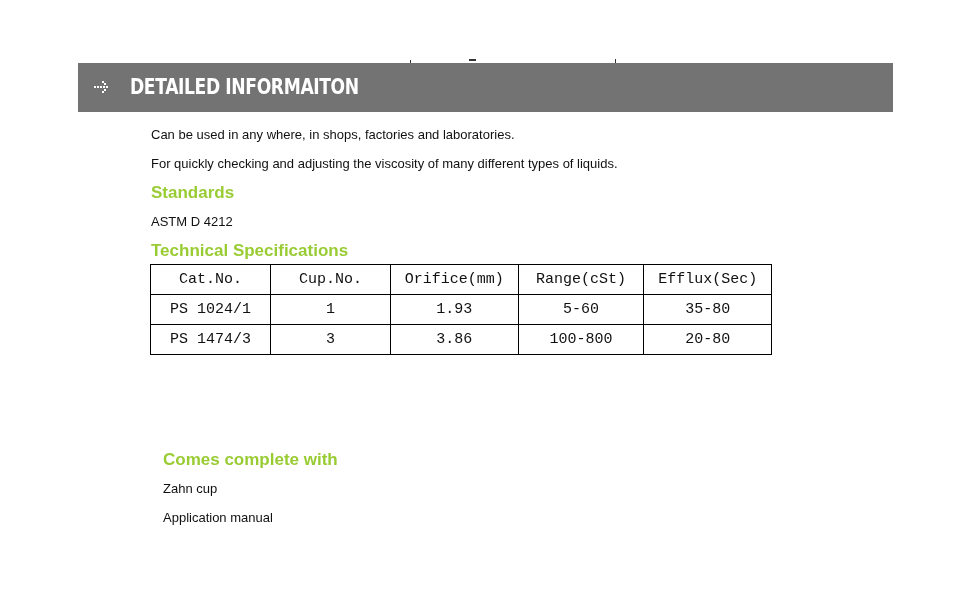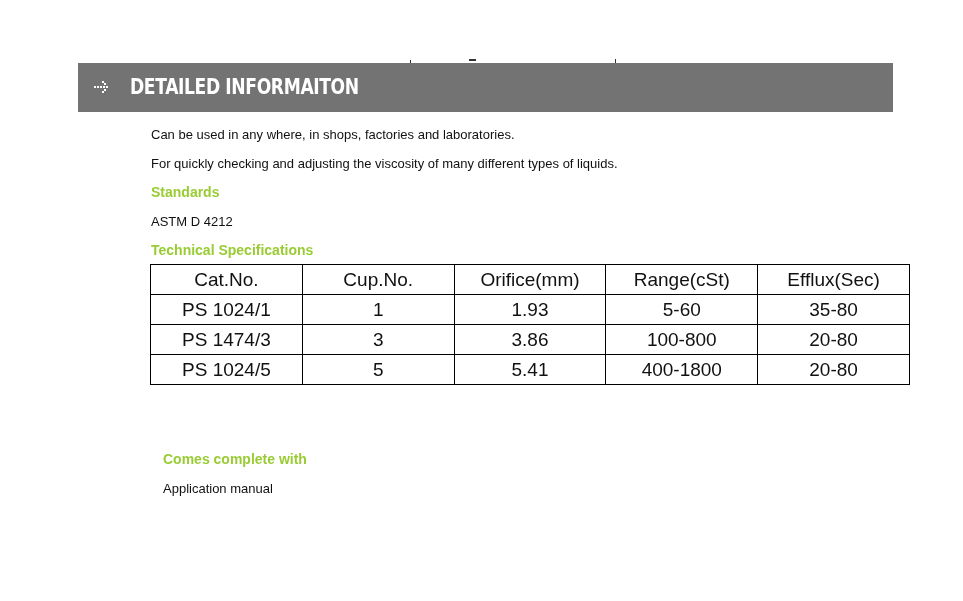--- a/index.html
+++ b/index.html
@@ -64,35 +64,36 @@
       width: 760px;
     }
     .line {
       font-size: 13px;
       line-height: 29px;
       height: 29px;
       white-space: nowrap;
       color: #111;
     }
     .heading {
-      font-size: 14px;
+      font-size: 17px;
       font-weight: bold;
       color: #99cc33;
       line-height: 29px;
       height: 29px;
       white-space: nowrap;
     }
     table.spec {
       position: absolute;
       left: 150px;
       top: 264px;
-      width: 760px;
+      width: 622px;
       border-collapse: collapse;
-      font-size: 19px;
+      font-size: 15px;
       color: #111;
+      font-family: Liberation Mono, monospace;
     }
     table.spec th, table.spec td {
       border: 1px solid #000;
       text-align: center;
       height: 29px;
       padding: 0;
       font-weight: normal;
       width: 134px;
     }
     .after-table {
@@ -153,26 +154,20 @@
       <td>5-60</td>
       <td>35-80</td>
     </tr>
     <tr>
       <td>PS 1474/3</td>
       <td>3</td>
       <td>3.86</td>
       <td>100-800</td>
       <td>20-80</td>
     </tr>
-    <tr>
-      <td>PS 1024/5</td>
-      <td>5</td>
-      <td>5.41</td>
-      <td>400-1800</td>
-      <td>20-80</td>
-    </tr>
   </tbody>
 </table>
 
 <div class="after-table">
   <div class="heading">Comes complete with</div>
+  <div class="line">Zahn cup</div>
   <div class="line">Application manual</div>
 </div>
 
 </body></html>

